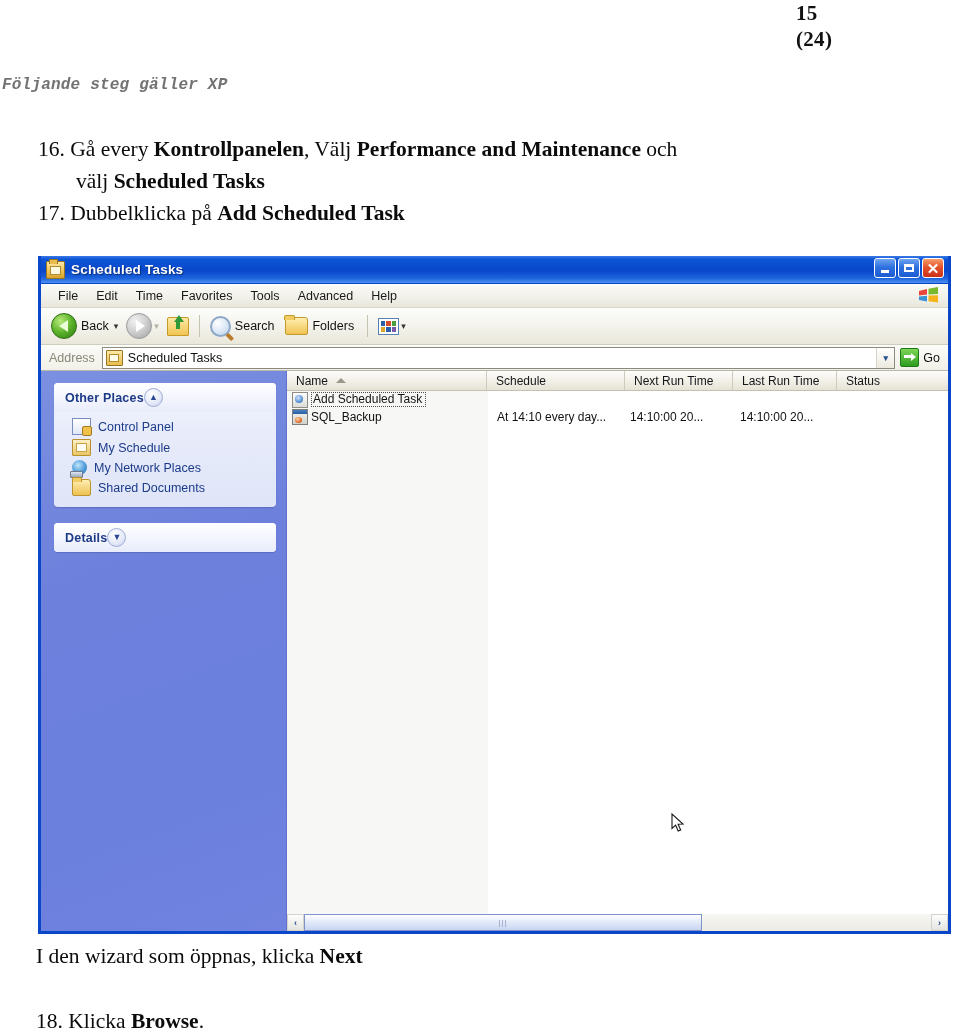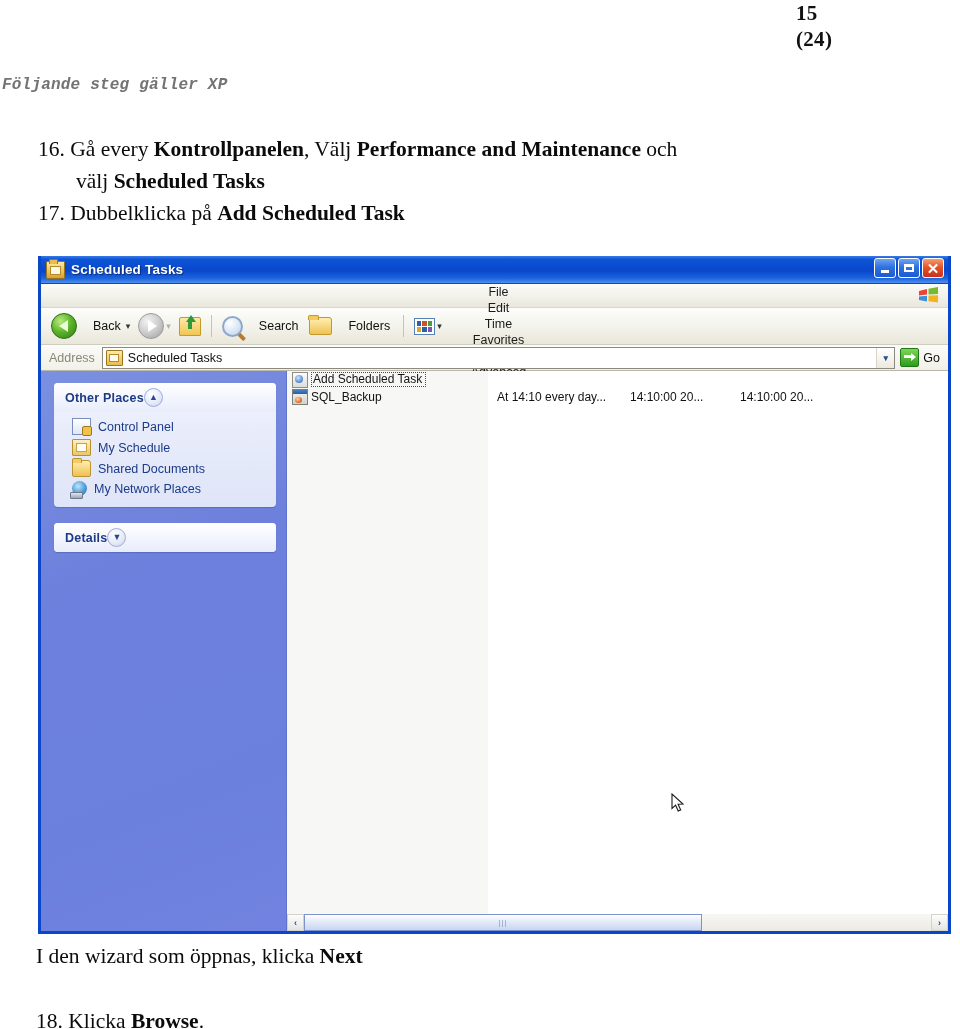--- a/index.html
+++ b/index.html
@@ -178,21 +178,20 @@
 
   
   .menubar {
     height: 23px;
     background: linear-gradient(180deg,#fbfbf8 0%, #f2f1ea 55%, #e9e7dc 100%);
     display: flex;
     align-items: center;
     padding-left: 8px;
     position: relative;
     border-bottom: 1px solid #d9d7ca;
-    flex-direction: column;
   }
   .menuitem {
     font-size: 12.5px;
     color: #1a1a1a;
     padding: 1px 9px;
     white-space: nowrap;
   }
   .winflag {
     position: absolute;
     right: 6px; top: 1px;
@@ -209,21 +208,21 @@
     border-bottom: 1px solid #cfcdc0;
   }
   .tb-item {
     display: flex;
     align-items: center;
     height: 30px;
     padding: 0 4px;
     font-size: 12.5px;
     color: #111;
   }
-  .tb-label { margin-left: 16px; margin-right: 3px; }
+  .tb-label { margin-left: 4px; margin-right: 3px; }
   .tb-sep {
     width: 1px; height: 22px;
     background: #c6c3b4;
     margin: 0 6px;
   }
   .tb-caret {
     font-size: 9px; color: #333;
     margin-left: 2px;
   }
   .tb-caret.dim { color: #b3b0a3; }
@@ -718,41 +717,59 @@
         <div class="panel-body">
           <div class="place">
             <span class="place-ico ico-cpanel"></span>
             <span>Control Panel</span>
           </div>
           <div class="place">
             <span class="place-ico ico-mydoc"></span>
             <span>My Schedule</span>
           </div>
           <div class="place">
+            <span class="place-ico ico-net"></span>
+            <span>My Network Places</span>
+          </div>
+          <div class="place">
             <span class="place-ico ico-shared"></span>
             <span>Shared Documents</span>
-          </div>
-          <div class="place">
-            <span class="place-ico ico-net"></span>
-            <span>My Network Places</span>
           </div>
         </div>
       </div>
 
       <div class="panel">
         <div class="panel-head">
           <span class="panel-title">Details</span>
           <span class="chev">▼</span>
         </div>
       </div>
 
     </div>
 
     <div class="listarea">
 
+      <div class="colheader">
+        <div class="col col-name">
+          <span>Name</span>
+          <span class="sort-asc"></span>
+        </div>
+        <div class="col col-schedule">
+          <span>Schedule</span>
+        </div>
+        <div class="col col-next">
+          <span>Next Run Time</span>
+        </div>
+        <div class="col col-last">
+          <span>Last Run Time</span>
+        </div>
+        <div class="col col-status">
+          <span>Status</span>
+        </div>
+      </div>
 
       <div class="rows">
 
         <div class="row">
           <div class="cell cell-name">
             <span class="task-ico ico-addtask"></span>
             <span class="name-focus">Add Scheduled Task</span>
           </div>
           <div class="cell cell-sched"></div>
           <div class="cell cell-next"></div>

